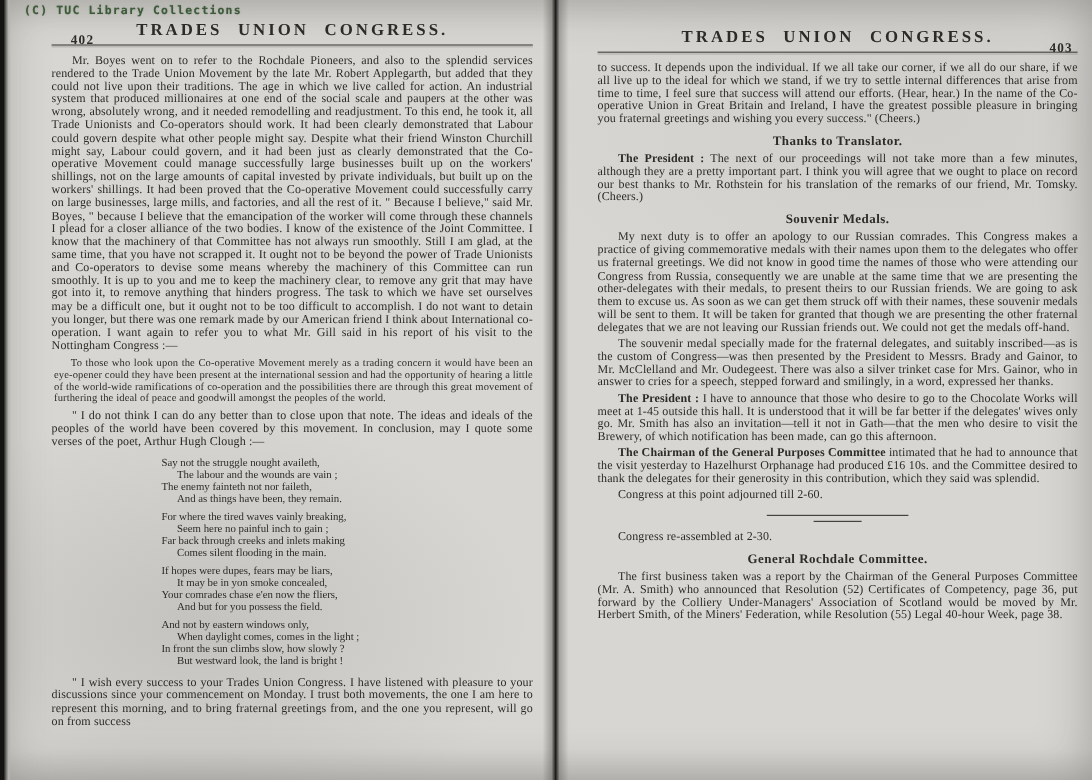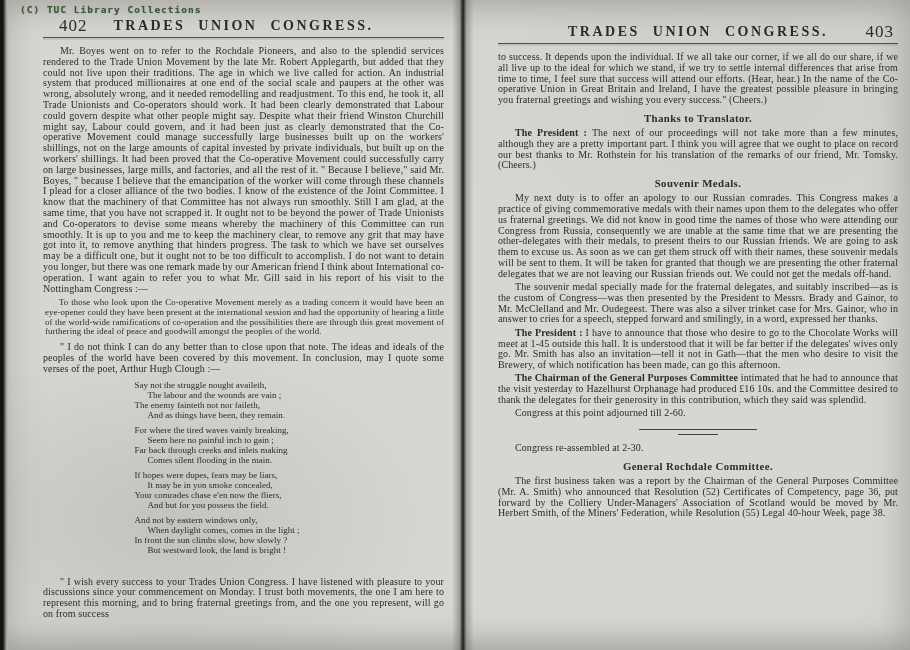--- a/index.html
+++ b/index.html
@@ -23,32 +23,32 @@
     font-family:"DejaVu Sans Mono",monospace;font-size:9.5px;font-weight:bold;
     color:#3d5a3a;letter-spacing:1px;text-shadow:0 0 1px rgba(61,90,58,.6);
   }
 
   .page{position:absolute;top:0;height:650px;box-sizing:border-box;}
   .page-left{left:9px;width:443px;padding:16px 8px 0 34px;}
   .page-right{left:474px;width:436px;padding:22px 12px 0 24px;}
 
   .pghead{position:relative;text-align:center;margin-bottom:3px;}
   .pghead .title{font-weight:bold;font-size:14px;letter-spacing:2.5px;word-spacing:7px;}
-  .pghead .num{position:absolute;top:0;font-weight:normal;font-size:17px;letter-spacing:1px;}
+  .pghead .num{position:absolute;top:12px;font-weight:bold;font-size:11px;letter-spacing:1px;}
   .page-left .num{left:16px;}
   .page-right .num{right:4px;}
   .headrule{border:0;border-top:1.4px solid #4e4c47;box-shadow:0 1.5px 0 rgba(78,76,71,.25);margin:3px 0 8px 0;}
 
   p{margin:0 0 2.5px 0;font-size:10px;line-height:10.8px;text-align:justify;letter-spacing:.1px;}
   .ind{text-indent:17px;}
   .lead{font-weight:bold;}
 
   .smallquote{font-size:8.8px;line-height:9.7px;margin:4px 0 5px 2px;text-indent:14px;}
 
-  .poem{width:218px;margin:5px auto 22px auto;font-size:9px;line-height:10px;}
+  .poem{width:218px;margin:5px auto 10px auto;font-size:9px;line-height:10px;}
   .stanza{margin-bottom:5px;}
   .stanza div:nth-child(even){padding-left:13px;}
 
   .subhead{text-align:center;font-weight:bold;font-size:10.8px;margin:6px 0 4px 0;letter-spacing:.4px;}
   .bighead{text-align:center;font-weight:bold;font-size:13px;letter-spacing:1.6px;word-spacing:4px;margin:10px 0 2px 0;}
   .divider{border:0;border-top:1.3px solid #44423e;width:118px;margin:10px auto 0 auto;}
   .smallrule{border:0;border-top:1.2px solid #44423e;width:40px;margin:4px auto 8px auto;}
 </style>
 </head>
 <body>

